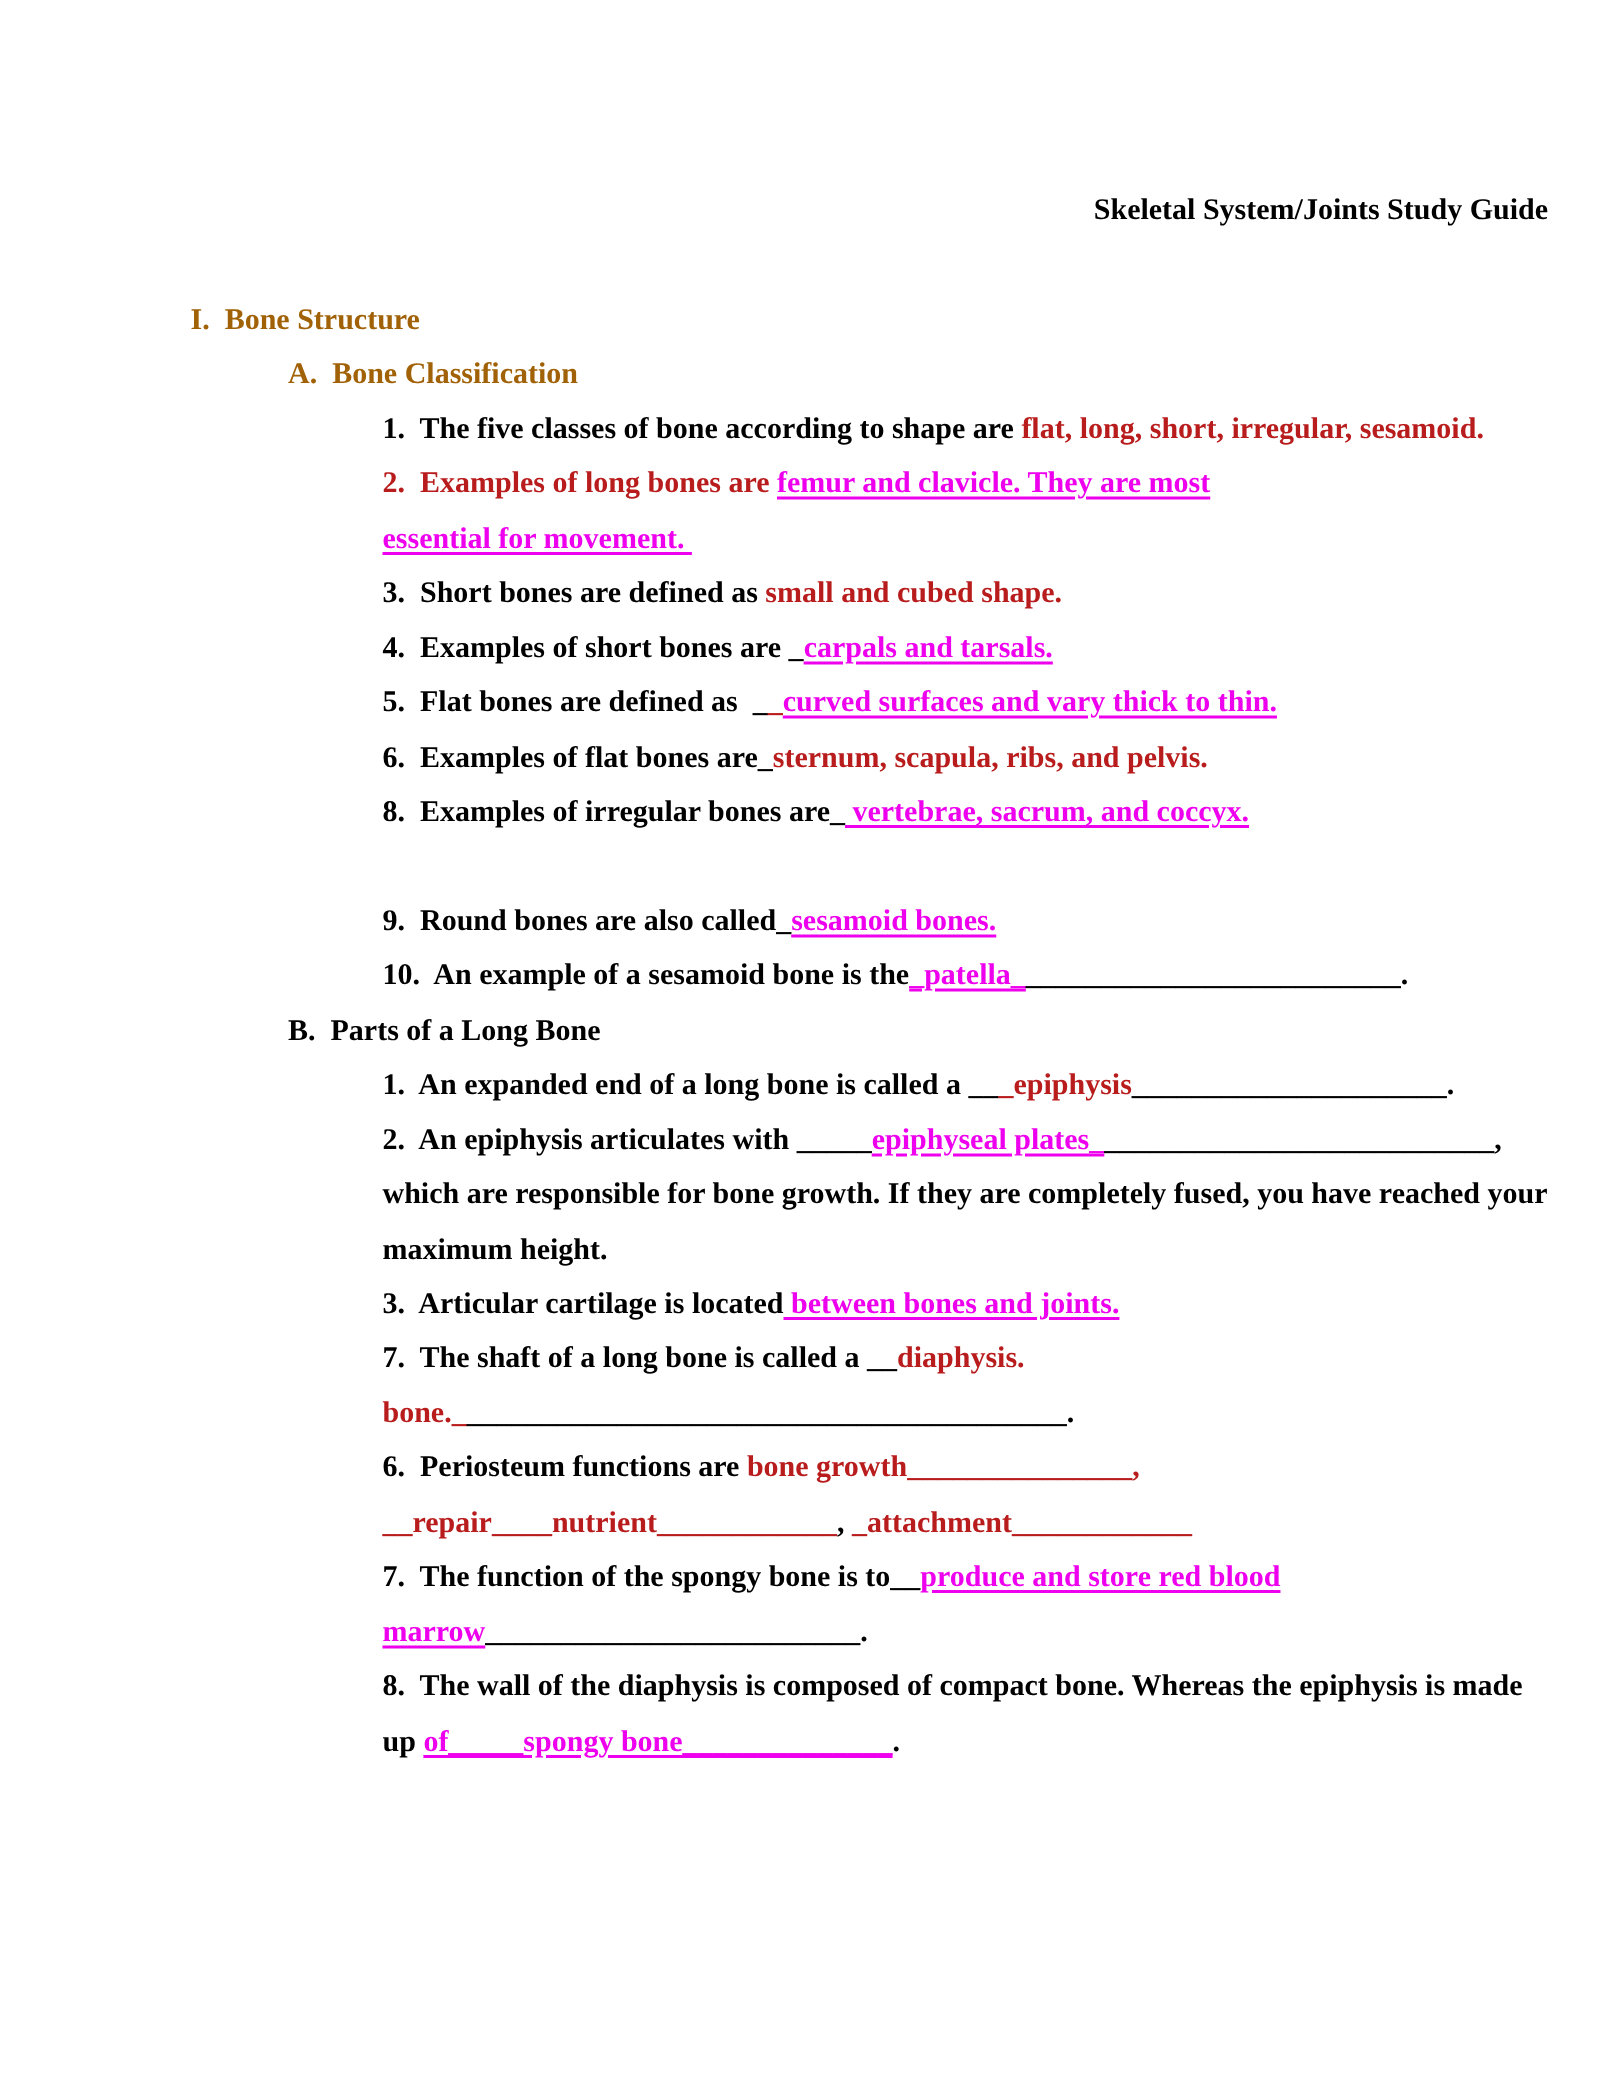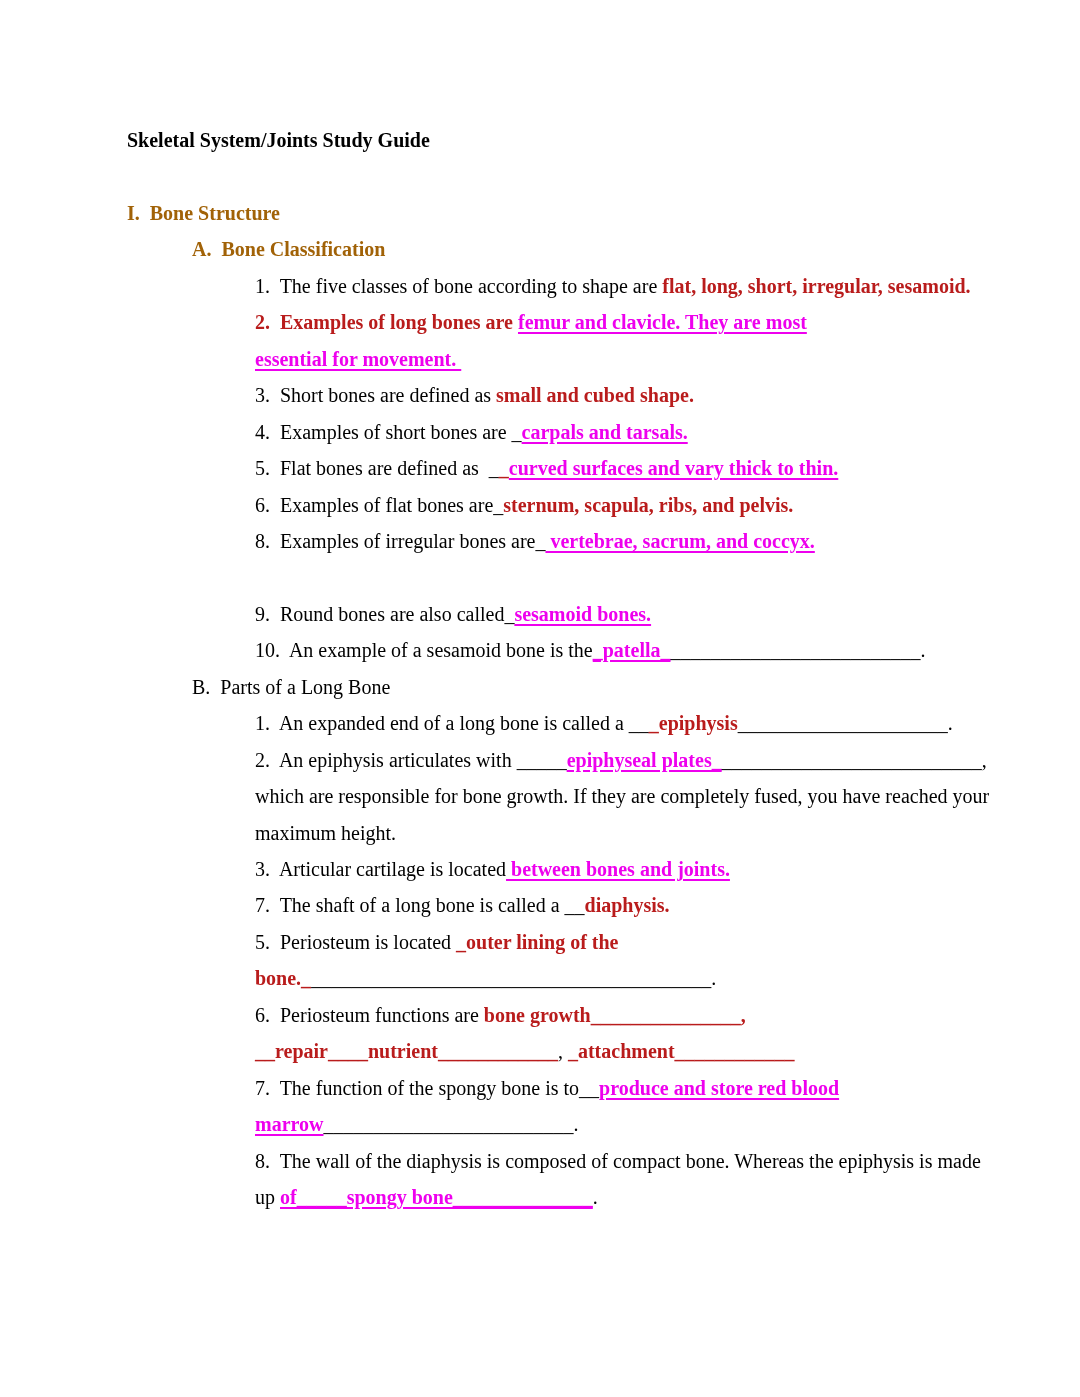--- a/index.html
+++ b/index.html
@@ -16,35 +16,35 @@
     color: #000000;
   }
   .page {
     box-sizing: border-box;
     width: 1080px;
     height: 1397px;
     padding: 122px 48px 0 127px;
     background: #ffffff;
   }
   .title-line {
-    text-align: left;
+    text-align: right;
     font-weight: bold;
     color: #000000;
     line-height: 36.45px;
     white-space: pre;
   }
   .line {
     line-height: 36.45px;
     min-height: 36.45px;
     white-space: pre;
   }
   .ind-0 { padding-left: 0; }
   .ind-1 { padding-left: 65px; }
   .ind-2 { padding-left: 128px; }
-  .run.r  { color: #000000; font-weight: normal; }
+  .run.r  { color: #000000; font-weight: bold; }
   .run.b  { color: #a16207; font-weight: bold; }
   .run.m  { color: #b91c1c; font-weight: bold; text-align: right; }
   .run.mu {
     color: #EE00EE;
     font-weight: bold;
     text-decoration: underline;
     text-decoration-thickness: 2px;
     text-underline-offset: 3px;
   }
 </style>
@@ -68,21 +68,20 @@
       <div class="line blank"></div>
       <div class="line ind-2"><span class="run r">9.  Round bones are also called_</span><span class="run mu">sesamoid bones.</span></div>
       <div class="line ind-2"><span class="run r">10.  An example of a sesamoid bone is the</span><span class="run mu">_patella_</span><span class="run r">_________________________.</span></div>
       <div class="line ind-1"><span class="run r">B.  Parts of a Long Bone</span></div>
       <div class="line ind-2"><span class="run r">1.  An expanded end of a long bone is called a __</span><span class="run m">_epiphysis</span><span class="run r">_____________________.</span></div>
       <div class="line ind-2"><span class="run r">2.  An epiphysis articulates with _____</span><span class="run mu">epiphyseal plates_</span><span class="run r">__________________________,</span></div>
       <div class="line ind-2"><span class="run r">which are responsible for bone growth. If they are completely fused, you have reached your</span></div>
       <div class="line ind-2"><span class="run r">maximum height.</span></div>
       <div class="line ind-2"><span class="run r">3.  Articular cartilage is located</span><span class="run mu"> between bones and joints.</span></div>
       <div class="line ind-2"><span class="run r">7.  The shaft of a long bone is called a __</span><span class="run m">diaphysis.</span></div>
-      <div class="line ind-2"><span class="run r">5.  Periosteum is located </span><span class="run m">_outer lining of the</span></div>
       <div class="line ind-2"><span class="run m">bone._</span><span class="run r">________________________________________.</span></div>
       <div class="line ind-2"><span class="run r">6.  Periosteum functions are </span><span class="run m">bone growth_______________,</span></div>
       <div class="line ind-2"><span class="run m">__repair____nutrient____________</span><span class="run r">, </span><span class="run m">_attachment____________</span></div>
       <div class="line ind-2"><span class="run r">7.  The function of the spongy bone is to__</span><span class="run mu">produce and store red blood</span></div>
       <div class="line ind-2"><span class="run mu">marrow</span><span class="run r">_________________________.</span></div>
       <div class="line ind-2"><span class="run r">8.  The wall of the diaphysis is composed of compact bone. Whereas the epiphysis is made</span></div>
       <div class="line ind-2"><span class="run r">up </span><span class="run mu">of_____spongy bone______________</span><span class="run r">.</span></div>
     </div>
 </div>
 

